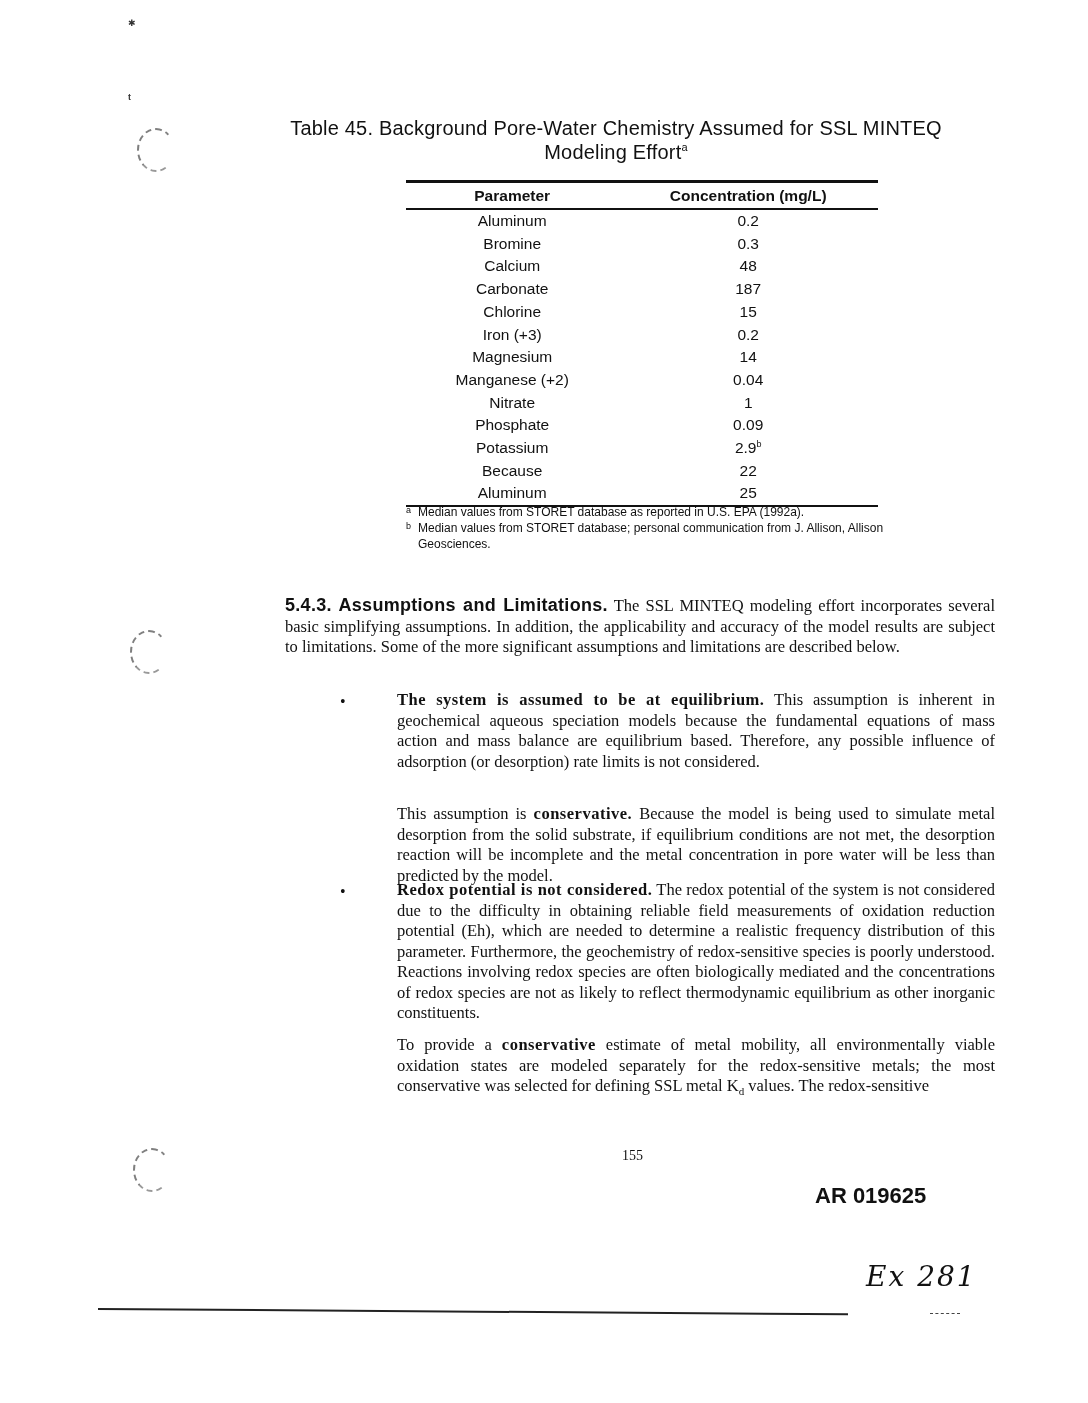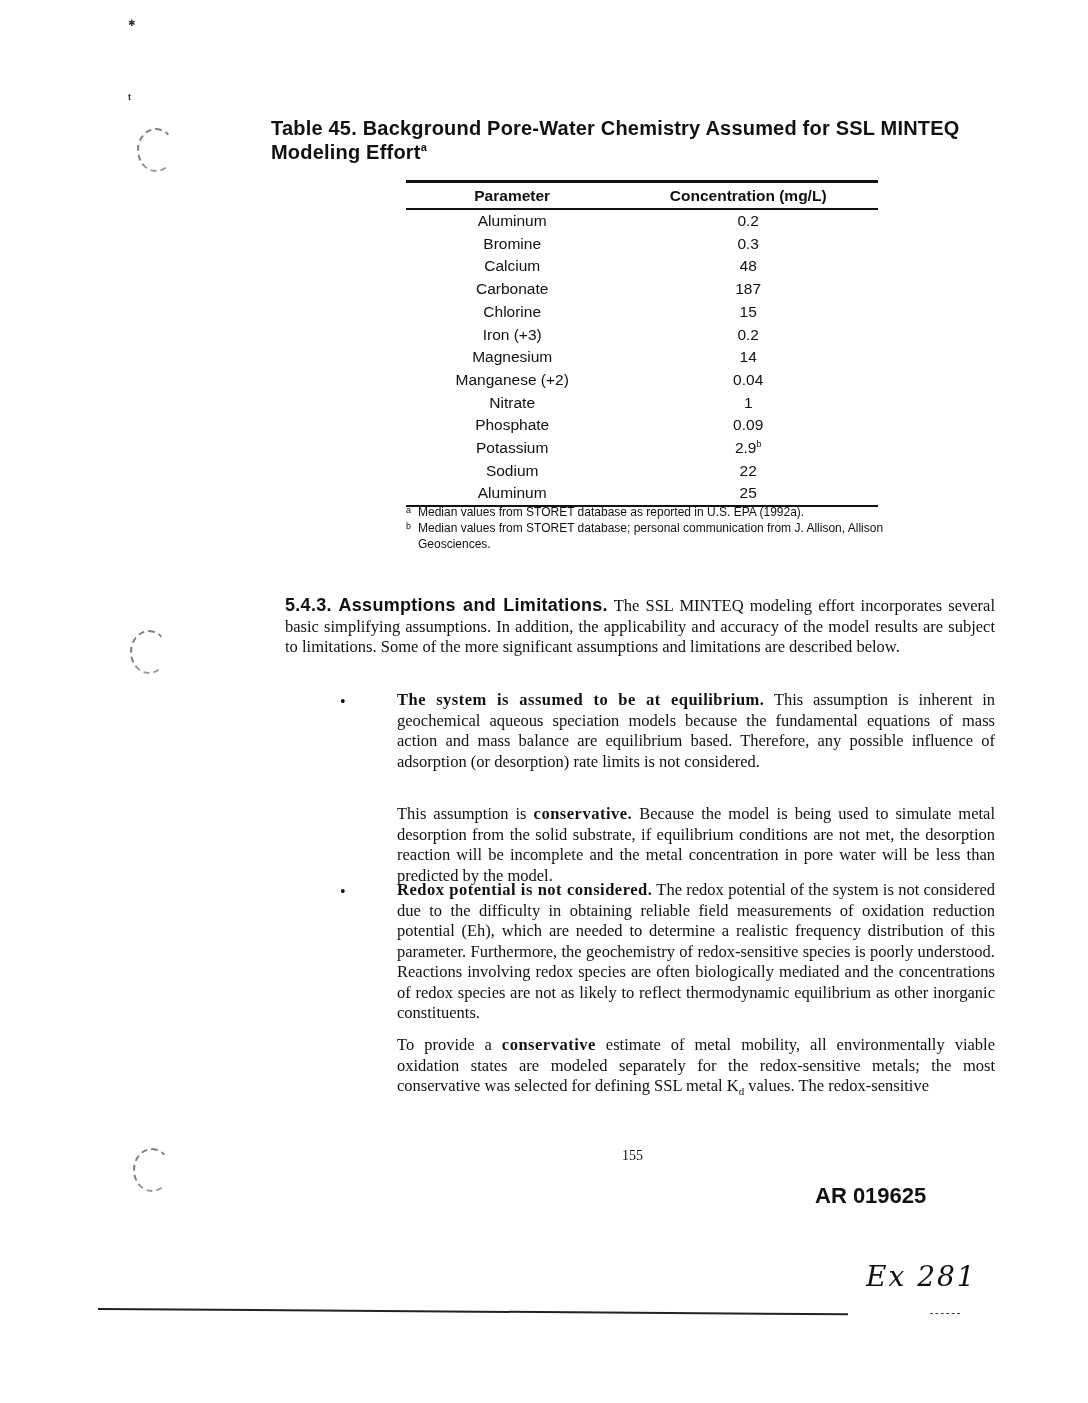--- a/index.html
+++ b/index.html
@@ -8,22 +8,22 @@
     color: #111;
   }
   .sans { font-family: "Liberation Sans", "DejaVu Sans", sans-serif; }
   .serif { font-family: "Liberation Serif", "DejaVu Serif", serif; }
 
   
   .mark { position: absolute; font-family: "Liberation Sans", sans-serif; font-size: 9px; color: #333; }
   .punch { position: absolute; width: 34px; height: 40px; border: 2px dashed #555; border-right-color: transparent; border-bottom-color: #777; border-radius: 50%; opacity: 0.75; }
 
   #table-title {
-    position: absolute; left: 271px; top: 116px; width: 720px; 
-    font-weight: bold; font-size: 20px; line-height: 24px; letter-spacing: 0.2px;
+    position: absolute; left: 256px; top: 116px; width: 720px; text-align: center;
+    font-weight: normal; font-size: 20px; line-height: 24px; letter-spacing: 0.2px;
   }
   #table-title sup { font-size: 11px; vertical-align: super; line-height: 0; }
 
   #chem-table {
     position: absolute; left: 406px; top: 180px; width: 472px;
     border-collapse: collapse; font-size: 15.5px;
   }
   #chem-table thead th {
     font-weight: bold; padding: 4px 0 3px 0;
     border-top: 3px solid #111; border-bottom: 2px solid #111; margin-top: 28px;
@@ -117,21 +117,21 @@
       </tr>
       <tr>
         <td class="col-param">Phosphate</td>
         <td class="col-conc"><span>0.09</span></td>
       </tr>
       <tr>
         <td class="col-param">Potassium</td>
         <td class="col-conc"><span>2.9</span><sup>b</sup></td>
       </tr>
       <tr>
-        <td class="col-param">Sodium</td>
+        <td class="col-param">Because</td>
         <td class="col-conc"><span>22</span></td>
       </tr>
       <tr>
         <td class="col-param">Aluminum</td>
         <td class="col-conc"><span>25</span></td>
       </tr>
     </tbody>
 </table>
 
 <div id="footnotes" class="sans">

